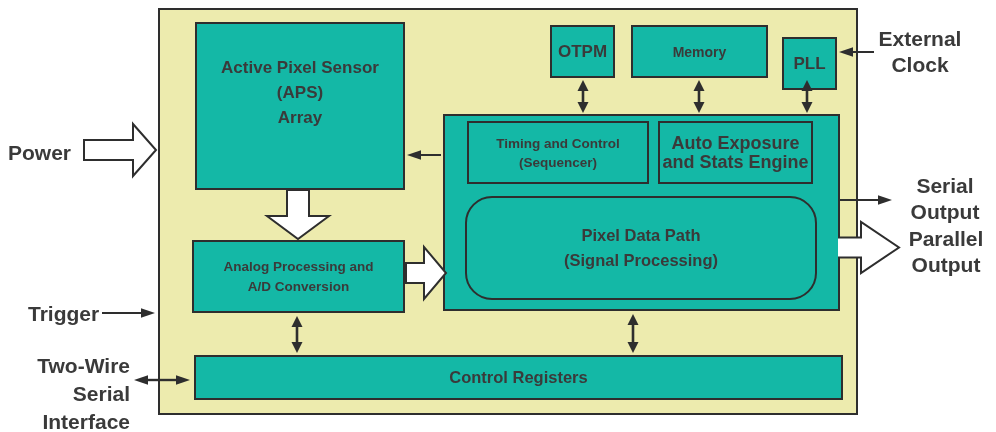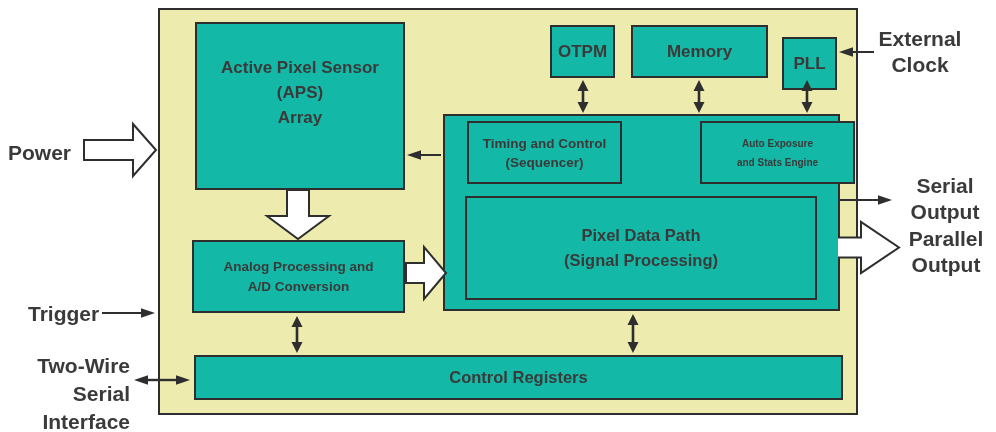--- a/index.html
+++ b/index.html
@@ -32,26 +32,26 @@
   }
   .ext-label{
     position:absolute;
     text-align:center;
     white-space:pre-line;
     font-size:21px;
     line-height:26px;
   }
   #aps{left:195px;top:22px;width:210px;height:168px;font-size:17px;line-height:25px;padding-bottom:28px;}
   #otpm{left:550px;top:25px;width:65px;height:53px;font-size:17px;}
-  #memory{left:631px;top:25px;width:137px;height:53px;font-size:17px;}
+  #memory{left:631px;top:25px;width:137px;height:53px;font-size:14px;}
   #pll{left:782px;top:37px;width:55px;height:53px;font-size:17px;}
   #digital{left:443px;top:114px;width:397px;height:197px;}
-  #timing{left:467px;top:121px;width:155px;height:63px;font-size:13.5px;line-height:19px;}
-  #autoexp{left:658px;top:121px;width:155px;height:63px;font-size:10px;line-height:19px;margin-left:42px;}
-  #pdp{left:465px;top:196px;width:352px;height:104px;font-size:16.5px;line-height:25px;}
+  #timing{left:467px;top:121px;width:182px;height:63px;font-size:13.5px;line-height:19px;}
+  #autoexp{left:658px;top:121px;width:155px;height:63px;font-size:18px;line-height:19px;}
+  #pdp{left:465px;top:196px;width:352px;height:104px;font-size:16.5px;line-height:25px;border-radius:27px;}
   #analog{left:192px;top:240px;width:213px;height:73px;font-size:13.5px;line-height:20px;}
   #registers{left:194px;top:355px;width:649px;height:45px;font-size:16.5px;}
   #lbl-power{left:8px;top:140px;width:60px;text-align:center;}
   #lbl-trigger{left:28px;top:301px;width:70px;text-align:right;}
   #lbl-twowire{left:4px;top:352px;width:126px;line-height:28px;text-align:right;}
   #lbl-extclock{left:878px;top:26px;width:84px;}
   #lbl-serial{left:903px;top:173px;width:84px;}
   #lbl-parallel{left:903px;top:226px;width:86px;text-align:center;}
   #arrow-layer{
     position:absolute;left:0;top:0;width:996px;height:432px;

